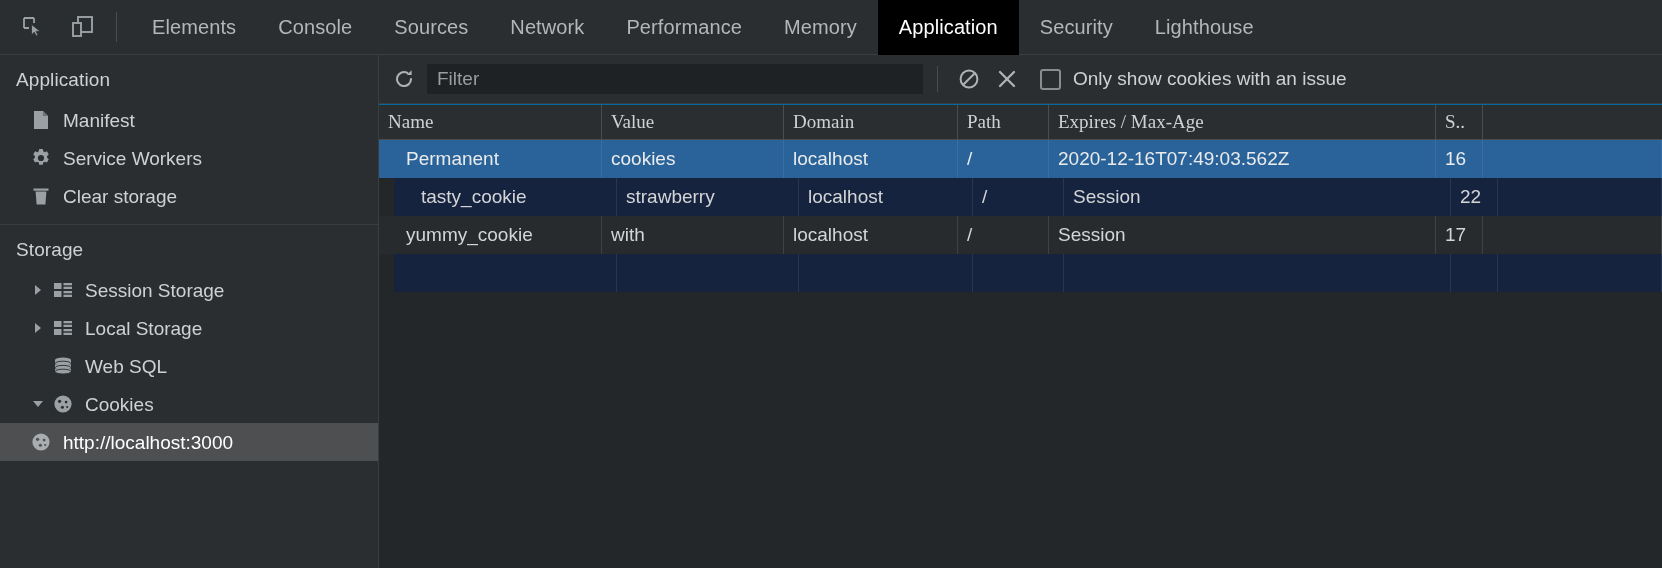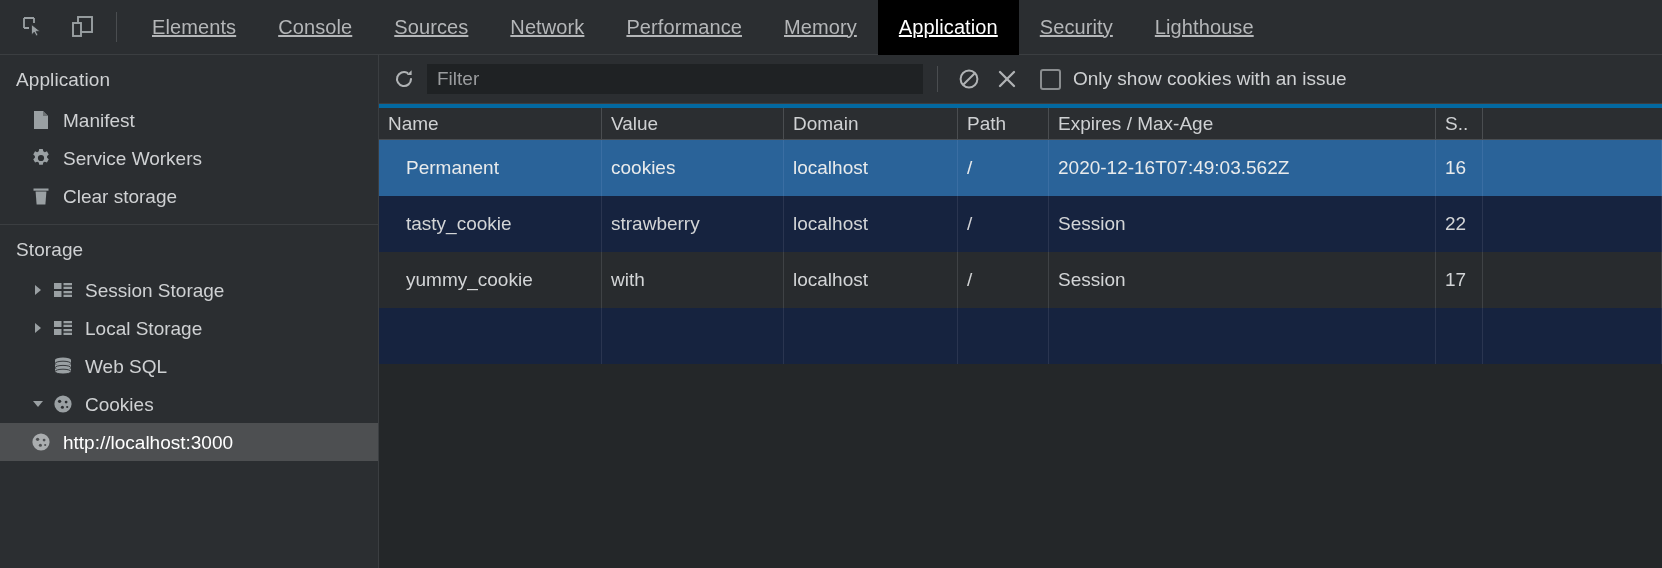--- a/index.html
+++ b/index.html
@@ -63,21 +63,20 @@
 
   .tab {
     display: flex;
     align-items: center;
     padding: 16px 21px;
     font-size: 20px;
     color: #b4b6b8;
     cursor: pointer;
     white-space: nowrap;
     letter-spacing: 0.1px;
-    text-decoration: underline;
   }
 
   .tab.active {
     background: #000000;
     color: #ffffff;
   }
 
   
   .body {
     flex: 1;
@@ -226,43 +225,44 @@
     overflow: hidden;
     background: #242729;
   }
 
   .grid-header {
     display: flex;
     height: 36px;
     min-height: 36px;
     background: #2b2e31;
     border-bottom: 1px solid #4a4d50;
-    border-top: 4px solid #0369a1;
+    border-top: 1px solid #0369a1;
+    font-family: Liberation Serif, serif;
   }
 
   .gh-cell {
     font-size: 19px;
     color: #cfd1d3;
     display: flex;
     align-items: center;
     padding-left: 9px;
     border-right: 1px solid #4a4d50;
     overflow: hidden;
     white-space: nowrap;
     cursor: pointer;
   }
 
   .grid-rows { flex: 1; overflow: hidden; }
 
   .grow {
     display: flex;
-    height: 56px;
+    height: 38px;
     background: #282b2e;
   }
-  .grow.stripe { background: #16233f; }
+  .grow.stripe { background: #16233f; margin-left: 15px; }
   .grow.selected { background: #2a6399; }
 
   .gc {
     font-size: 19px;
     color: #d3d5d7;
     display: flex;
     align-items: center;
     padding-left: 9px;
     border-right: 1px solid #3f4245;
     overflow: hidden;

